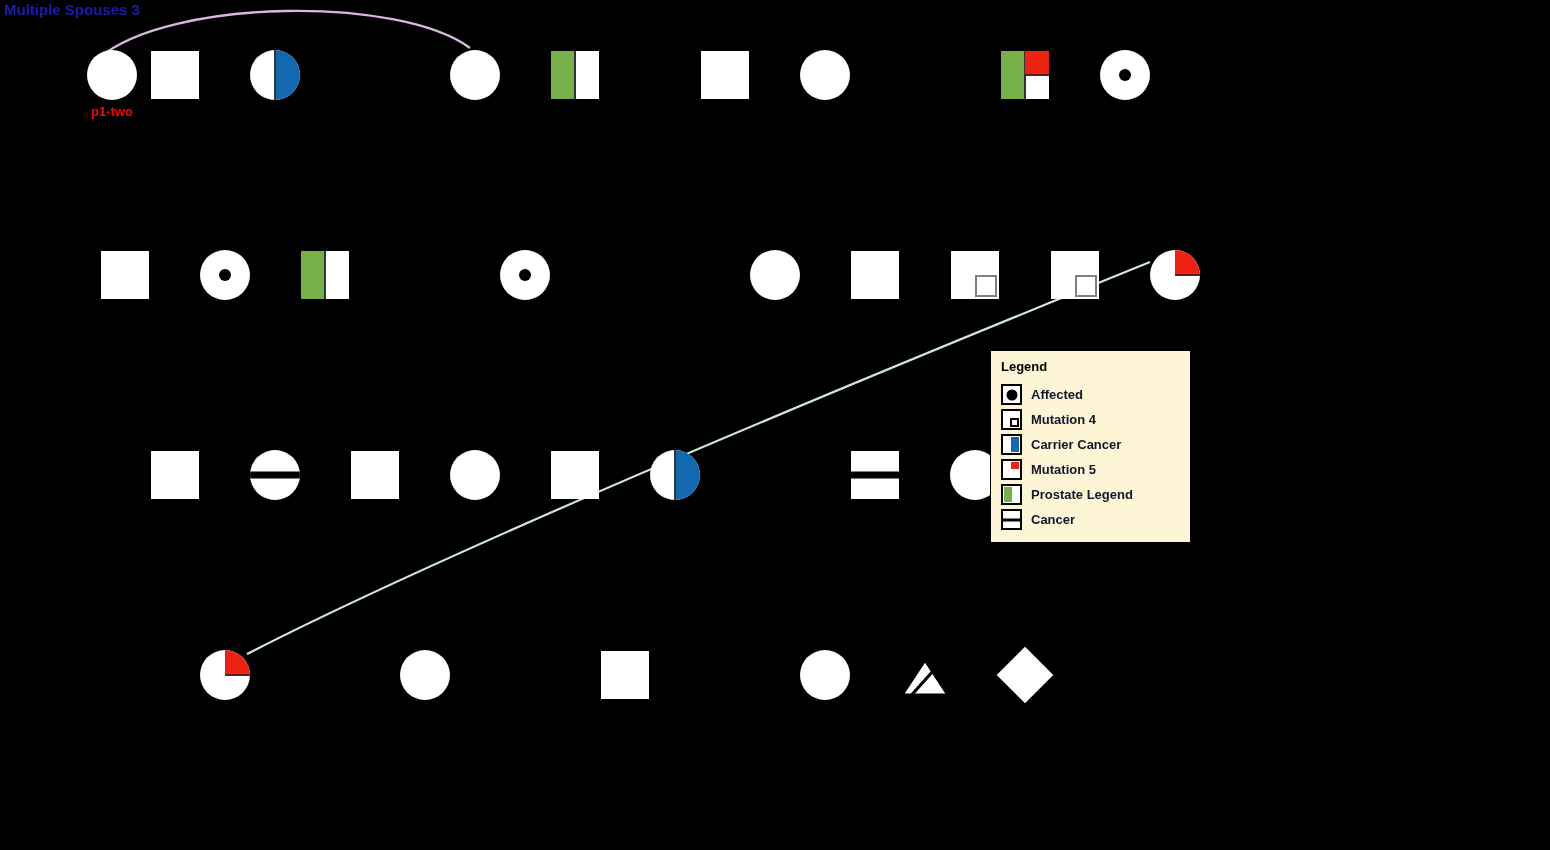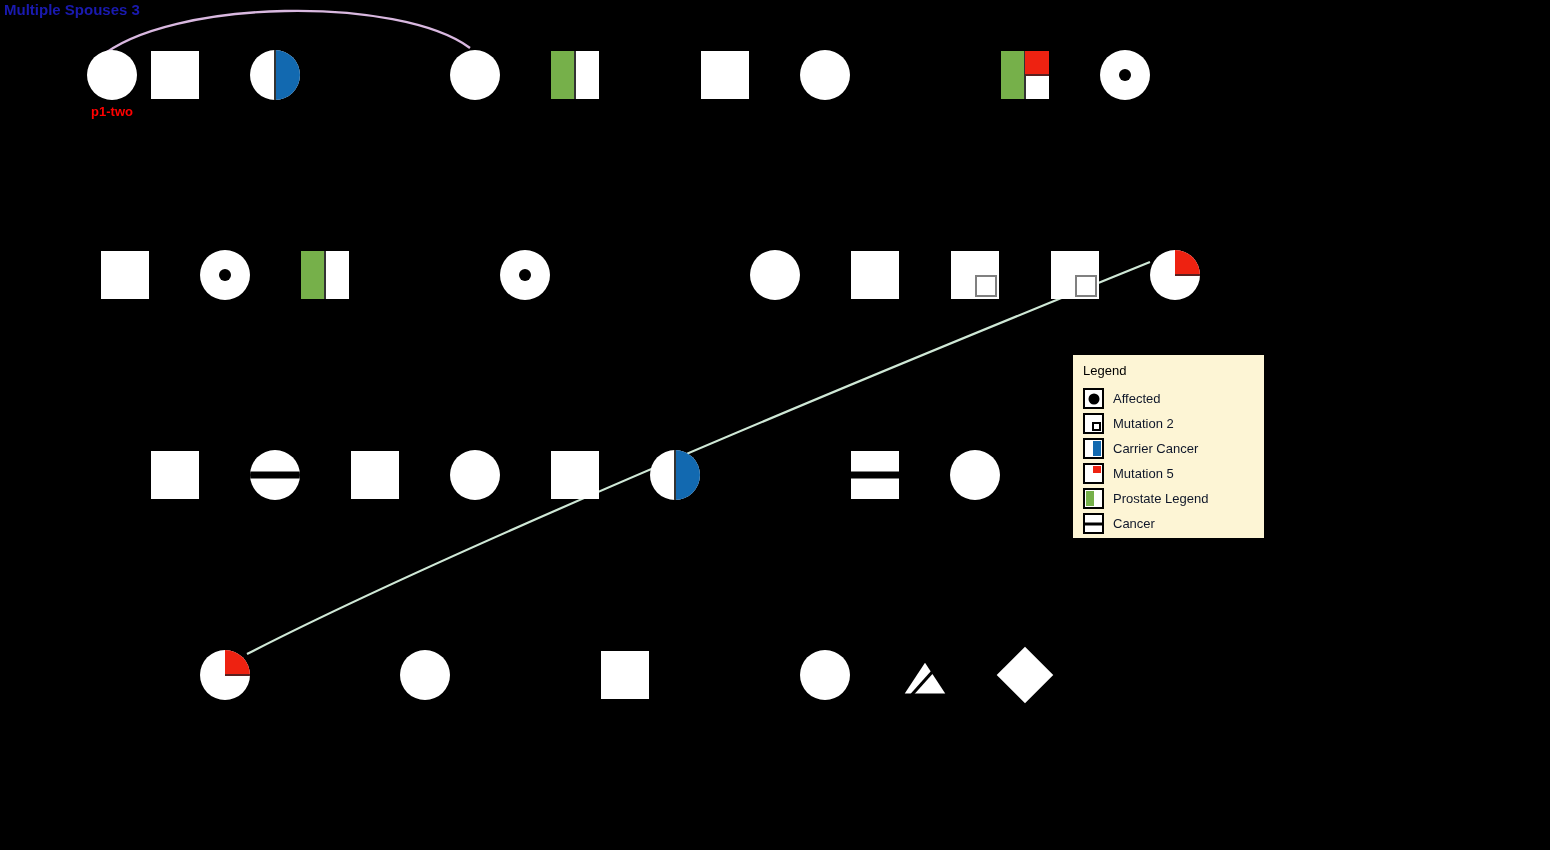--- a/index.html
+++ b/index.html
@@ -111,28 +111,29 @@
     top: 1px;
     font-size: 15px;
     font-weight: bold;
     color: #1a1ab0;
     white-space: nowrap;
   }
 
   
   #legend {
     position: absolute;
-    left: 1068px;
+    left: 990px;
     top: 350px;
     width: 201px;
     height: 193px;
     background: #fdf5d5;
-    border: 5px solid #4d7c0f;
+    border: 1px solid #4d7c0f;
     box-sizing: border-box;
     padding: 8px 0 0 10px;
+    font-weight: bold;
   }
   #legend-title {
     font-size: 13px;
     color: #000000;
     margin-bottom: 8px;
   }
   .legend-row {
     display: flex;
     align-items: center;
     height: 25px;
@@ -347,21 +348,21 @@
         <div class="legend-row">
           <div class="legend-swatch">
             <div class="sw-dot"></div>
           </div>
           <div class="legend-label">Affected</div>
         </div>
         <div class="legend-row">
           <div class="legend-swatch">
             <div class="sw-mut2"></div>
           </div>
-          <div class="legend-label">Mutation 2</div>
+          <div class="legend-label">Mutation 4</div>
         </div>
         <div class="legend-row">
           <div class="legend-swatch">
             <div class="sw-right-half" style="background: rgb(18, 105, 176);"></div>
           </div>
           <div class="legend-label">Carrier Cancer</div>
         </div>
         <div class="legend-row">
           <div class="legend-swatch">
             <div class="sw-quad-tr" style="background: rgb(238, 34, 17);"></div>

